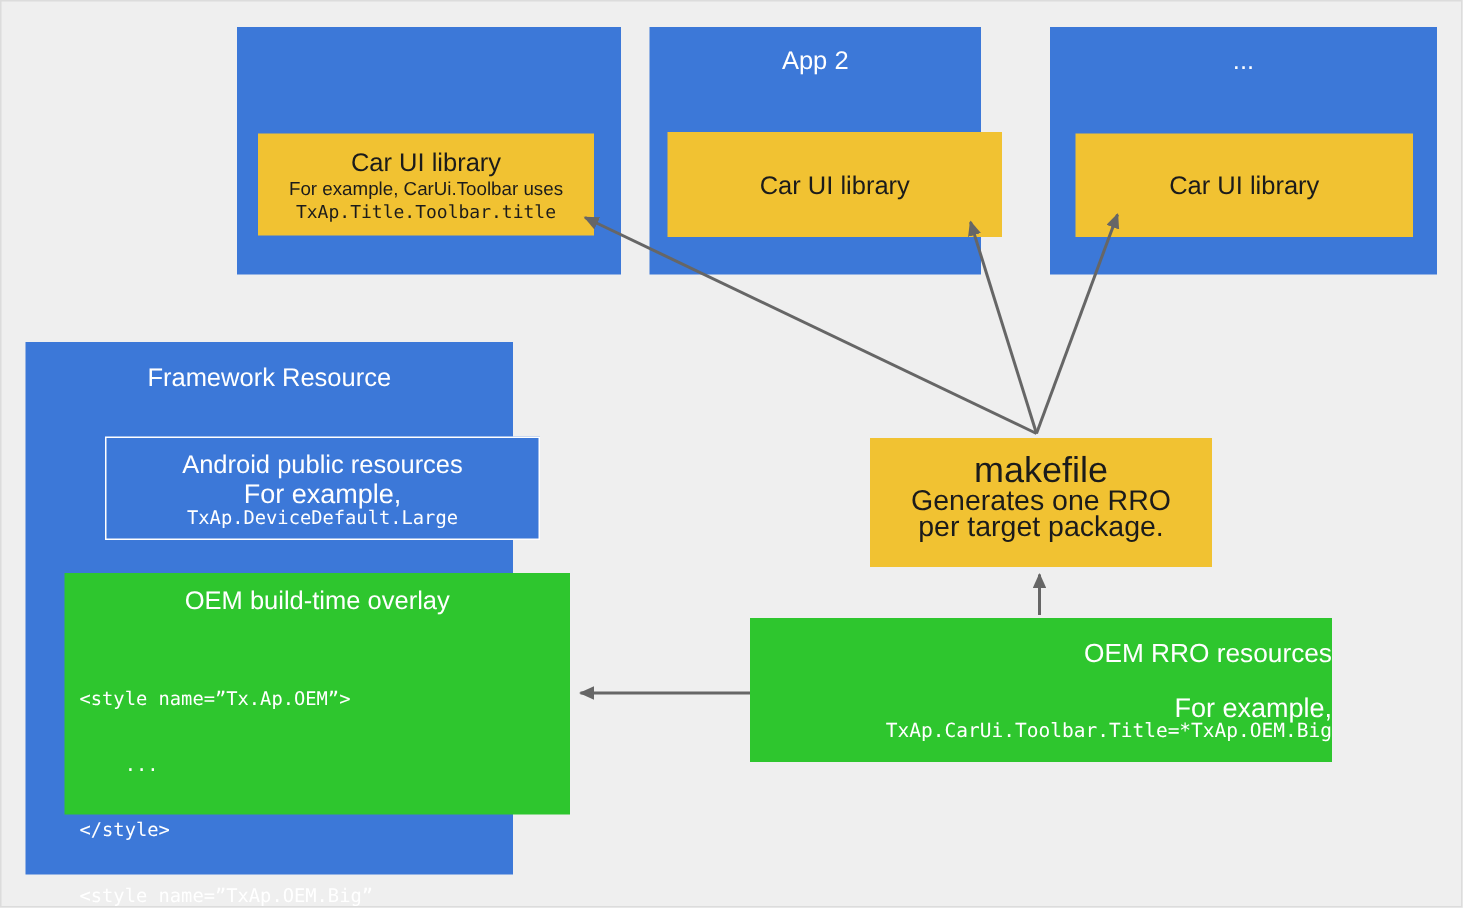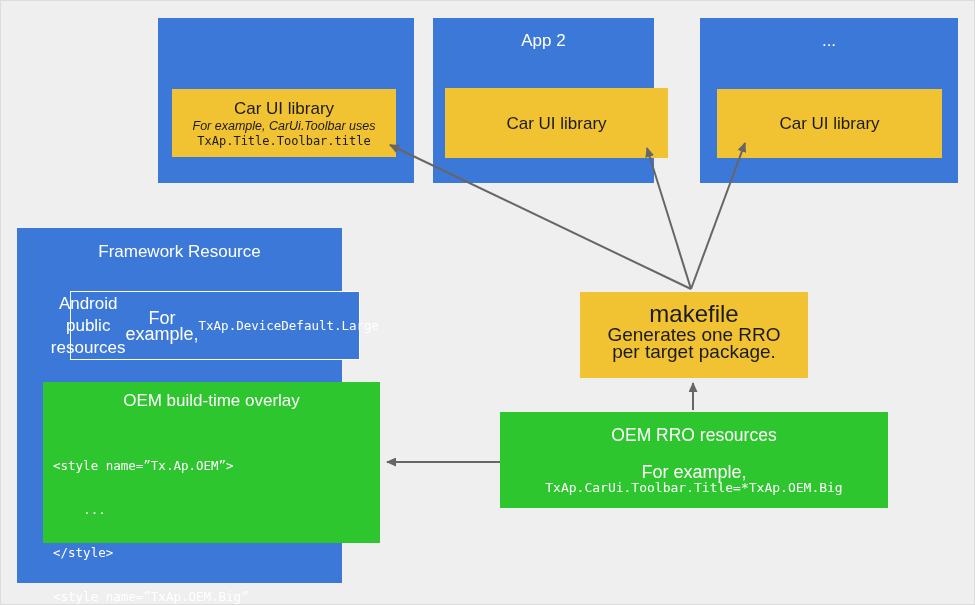--- a/index.html
+++ b/index.html
@@ -31,40 +31,40 @@
     position: absolute;
     background: var(--color-accent-yellow, #F1C232);
     color: #1b1b1b;
     display: flex;
     flex-direction: column;
     align-items: center;
     justify-content: center;
     text-align: center;
   }
   .lib-title { font-size: 17px; line-height: 21px; }
-  .lib-sub   { font-size: 12.5px; line-height: 15px; font-style: italic; }
+  .lib-sub   { font-size: 12.5px; line-height: 15px; }
   .lib-code  { font-family: "DejaVu Sans Mono", monospace; font-size: 12px; line-height: 15px; }
 
   .framework-box {
     background: var(--color-app-blue, #3C78D8);
     color: #ffffff;
   }
   .fw-title {
     text-align: center;
     font-size: 17px;
     padding-top: 14px;
     color: #ffffff;
   }
   .android-box {
     position: absolute;
     background: var(--color-app-blue, #3C78D8);
     border: 1px solid #ffffff;
     color: #ffffff;
     display: flex;
-    flex-direction: row;
+    flex-direction: column;
     align-items: center;
     justify-content: center;
     text-align: center;
   }
   .inner-title { font-size: 17px; line-height: 22px; }
   .example-label { font-size: 18px; line-height: 16px; }
   .example-code  { font-family: "DejaVu Sans Mono", monospace; font-size: 12.5px; line-height: 16px; }
 
   .overlay-box {
     position: absolute;
@@ -89,21 +89,21 @@
     background: var(--color-accent-yellow, #F1C232);
     color: #1b1b1b;
     text-align: center;
   }
   .makefile-title { font-size: 24px; padding-top: 10px; line-height: 24px; }
   .makefile-sub   { font-size: 19px; line-height: 17px; padding: 0 14px; }
 
   .oemrro-box {
     background: var(--color-accent-green, #2EC62E);
     color: #ffffff;
-    text-align: center;
+    text-align: right;
   }
   .oemrro-title { font-size: 17.5px; padding-top: 12px; line-height: 22px; }
   .oemrro-example { margin-top: 18px; }
   .oemrro-example .example-code { font-size: 13px; }
 
   .arrow-layer {
     position: absolute;
     left: 0; top: 0;
     width: 975px; height: 605px;
     pointer-events: none;

